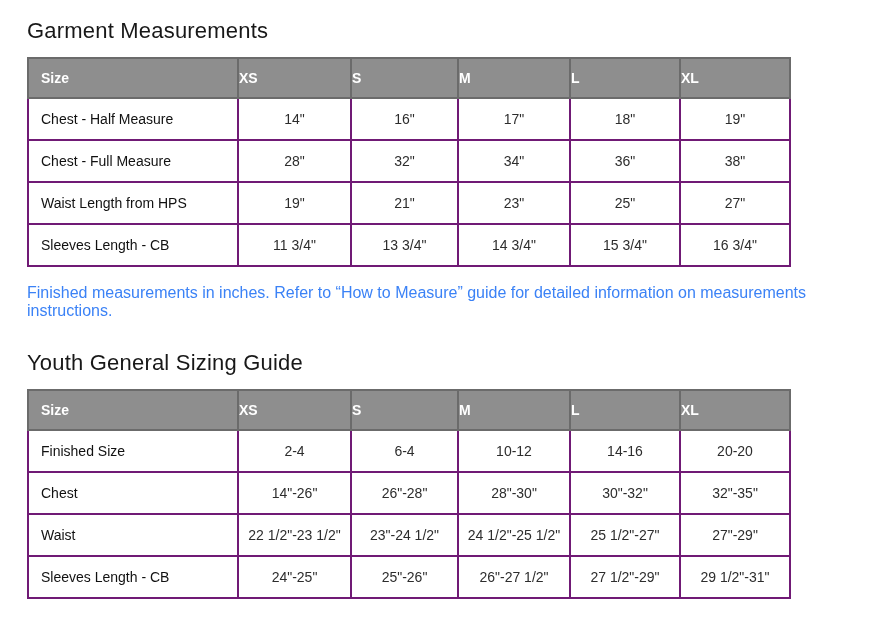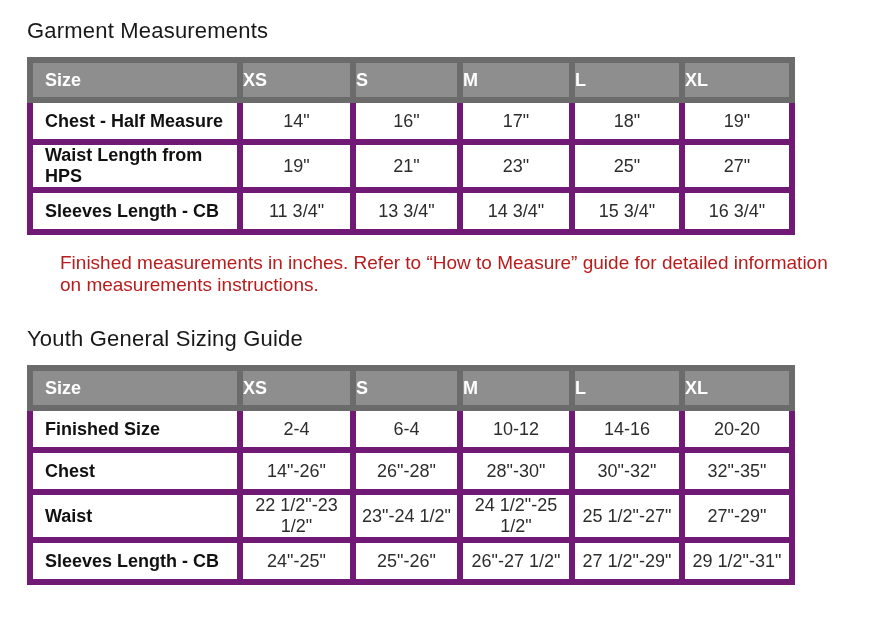--- a/index.html
+++ b/index.html
@@ -23,22 +23,22 @@
     letter-spacing: 0.2px;
     margin-bottom: 13px;
   }
   table.size-table {
     border-collapse: collapse;
     width: 762px;
     table-layout: fixed;
   }
   table.size-table th,
   table.size-table td {
-    border: 6px solid #701a75;
-    font-size: 18px;
+    border: 2px solid #701a75;
+    font-size: 14px;
     vertical-align: middle;
   }
   table.size-table th {
     height: 40px;
     background: #8e8e8e;
     color: #ffffff;
     font-weight: 700;
     text-align: left;
     border-color: #6b6b6b;
   }
@@ -49,28 +49,27 @@
   }
   table.size-table td {
     height: 42px;
     text-align: center;
     color: #2d2d2d;
     background: #ffffff;
   }
   table.size-table td.row-label {
     text-align: left;
     padding-left: 12px;
-    font-weight: 700;
+    font-weight: 400;
     color: #111111;
   }
   .note {
     margin-top: 17px;
-    font-size: 19px;
-    color: #b91c1c;
-    margin-left: 33px;
+    font-size: 16px;
+    color: #3b82f6;
   }
   .second-title {
     margin-top: 30px;
   }
 </style>
 </head>
 <body>
 
 <div class="page">
 
@@ -96,20 +95,28 @@
       </tr>
     </thead>
     <tbody>
       <tr>
         <td class="row-label">Chest - Half Measure</td>
         <td>14"</td>
         <td>16"</td>
         <td>17"</td>
         <td>18"</td>
         <td>19"</td>
+      </tr>
+      <tr>
+        <td class="row-label">Chest - Full Measure</td>
+        <td>28"</td>
+        <td>32"</td>
+        <td>34"</td>
+        <td>36"</td>
+        <td>38"</td>
       </tr>
       <tr>
         <td class="row-label">Waist Length from HPS</td>
         <td>19"</td>
         <td>21"</td>
         <td>23"</td>
         <td>25"</td>
         <td>27"</td>
       </tr>
       <tr>

